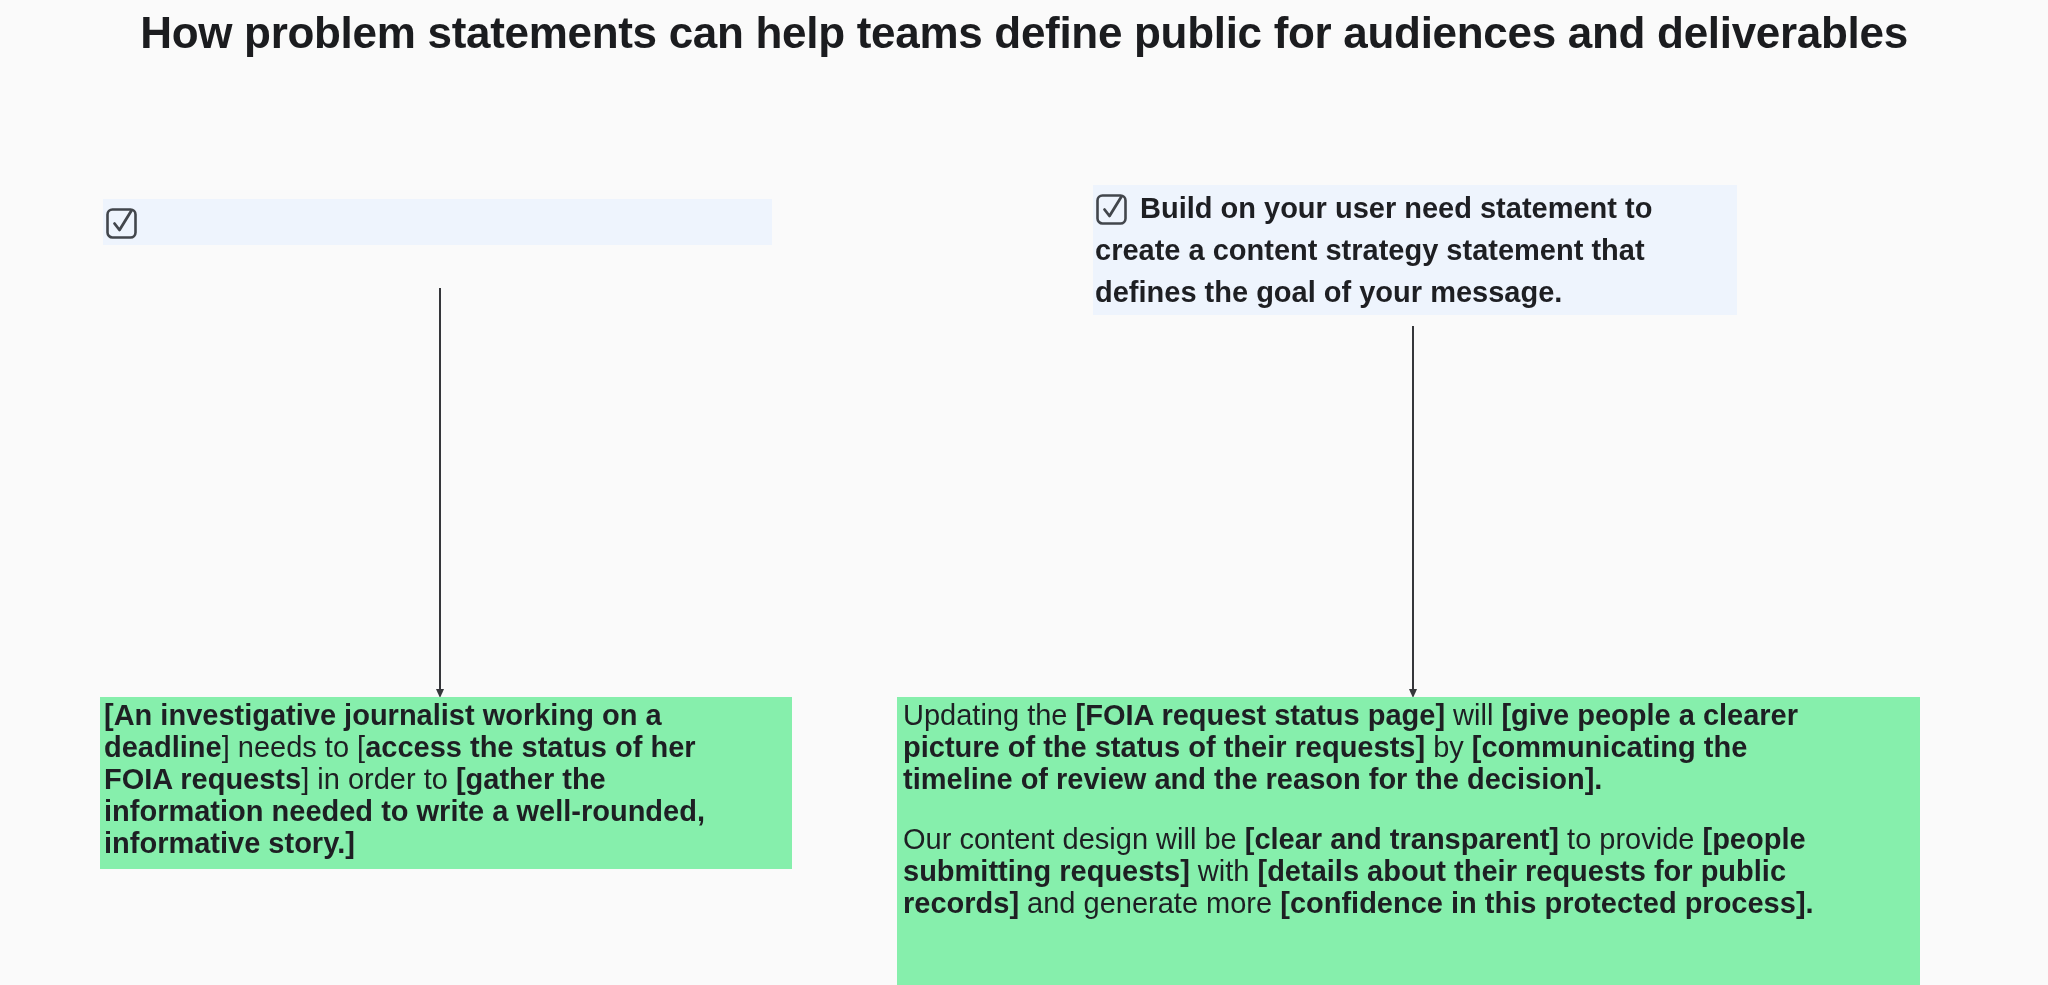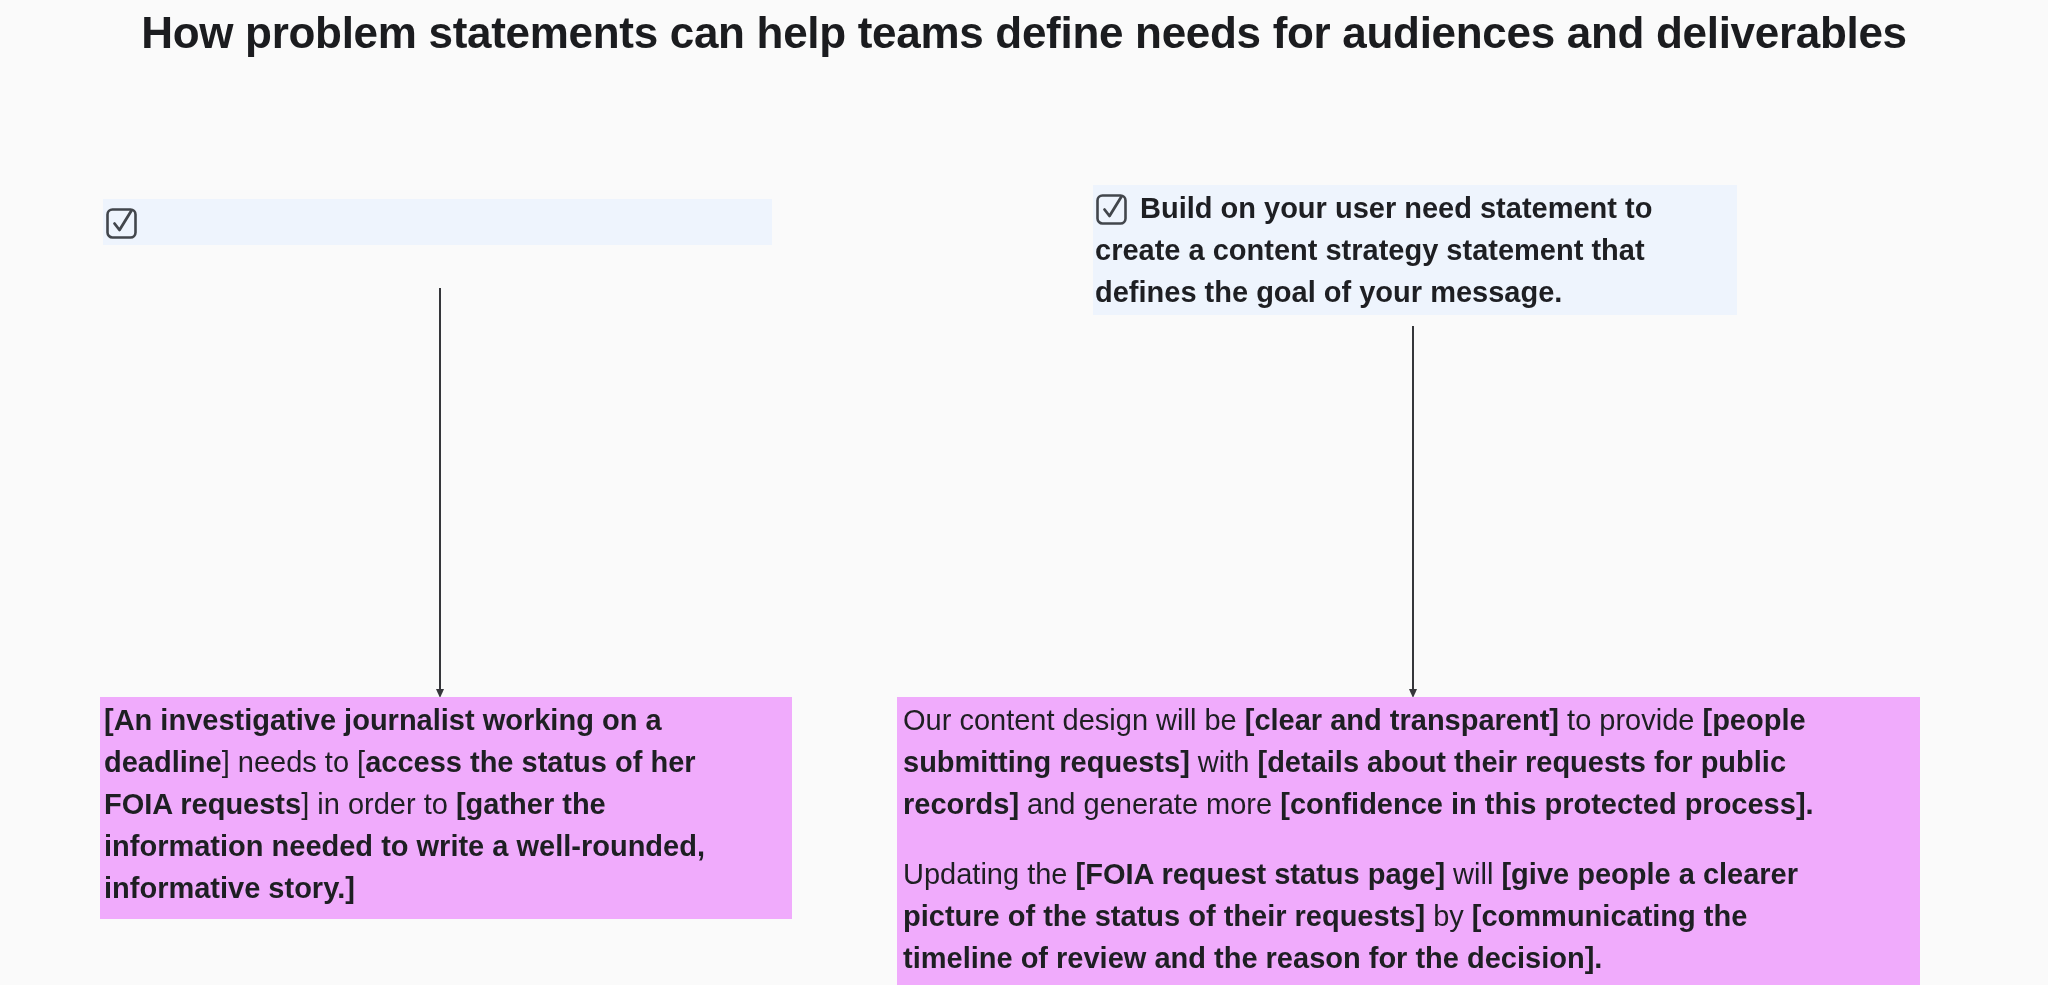--- a/index.html
+++ b/index.html
@@ -50,42 +50,42 @@
   .connector .arrow-tip {
     position: absolute;
     bottom: -8px; left: -3px;
     width: 0; height: 0;
     border-left: 4px solid transparent;
     border-right: 4px solid transparent;
     border-top: 9px solid #35363a;
   }
   .example-block {
     position: absolute;
-    background: #f0abfc;
+    background: #86efac;
     font-size: 29px;
-    line-height: 42px;
+    line-height: 32px;
     font-weight: 400;
   }
   #user-need-statement {
     left: 100px; top: 697px; width: 692px;
     padding: 2px 10px 10px 4px;
   }
   #content-strategy-statement {
     left: 897px; top: 697px; width: 1023px; height: 288px;
     padding: 2px 6px 0 6px;
   }
   .rich { white-space: pre-line; }
   .rich span { font-weight: 400; }
   .rich span.b { font-weight: 700; }
   .para + .para { margin-top: 28px; }
 </style>
 </head>
 <body>
 
-<h1 class="title">How problem statements can help teams define needs for audiences and deliverables</h1>
+<h1 class="title">How problem statements can help teams define public for audiences and deliverables</h1>
 
 <div class="step-card" id="step-card-1"><span class="checkbox-icon"><svg viewBox="0 0 36 36" width="36" height="36">
         <rect x="2.5" y="5.5" width="28" height="28" rx="5" fill="none" stroke="#42464c" stroke-width="2.6"></rect>
         <path d="M9.5 19.5 L14.5 26 L26.5 6.5" fill="none" stroke="#42464c" stroke-width="2.8" stroke-linecap="round" stroke-linejoin="round"></path>
       </svg></span></div>
 
 <div class="step-card" id="step-card-2"><span class="checkbox-icon"><svg viewBox="0 0 36 36" width="36" height="36">
         <rect x="2.5" y="5.5" width="28" height="28" rx="5" fill="none" stroke="#42464c" stroke-width="2.6"></rect>
         <path d="M9.5 19.5 L14.5 26 L26.5 6.5" fill="none" stroke="#42464c" stroke-width="2.8" stroke-linecap="round" stroke-linejoin="round"></path>
       </svg></span><span class="label">Build on your user need statement to
@@ -101,19 +101,19 @@
 
 <div class="example-block" id="user-need-statement">
   <p class="rich para"><span class="b">[An investigative journalist working on a
 deadline</span><span>] needs to [</span><span class="b">access the status of her
 FOIA requests</span><span>] in order to </span><span class="b">[gather the
 information needed to write a well-rounded,
 informative story.]</span></p>
 </div>
 
 <div class="example-block" id="content-strategy-statement">
+  <p class="rich para"><span>Updating the </span><span class="b">[FOIA request status page]</span><span> will </span><span class="b">[give people a clearer
+picture of the status of their requests]</span><span> by </span><span class="b">[communicating the
+timeline of review and the reason for the decision].</span></p>
   <p class="rich para"><span>Our content design will be </span><span class="b">[clear and transparent]</span><span> to provide </span><span class="b">[people
 submitting requests]</span><span> with </span><span class="b">[details about their requests for public
 records]</span><span> and generate more </span><span class="b">[confidence in this protected process].</span></p>
-  <p class="rich para"><span>Updating the </span><span class="b">[FOIA request status page]</span><span> will </span><span class="b">[give people a clearer
-picture of the status of their requests]</span><span> by </span><span class="b">[communicating the
-timeline of review and the reason for the decision].</span></p>
 </div>
 
 </body></html>

